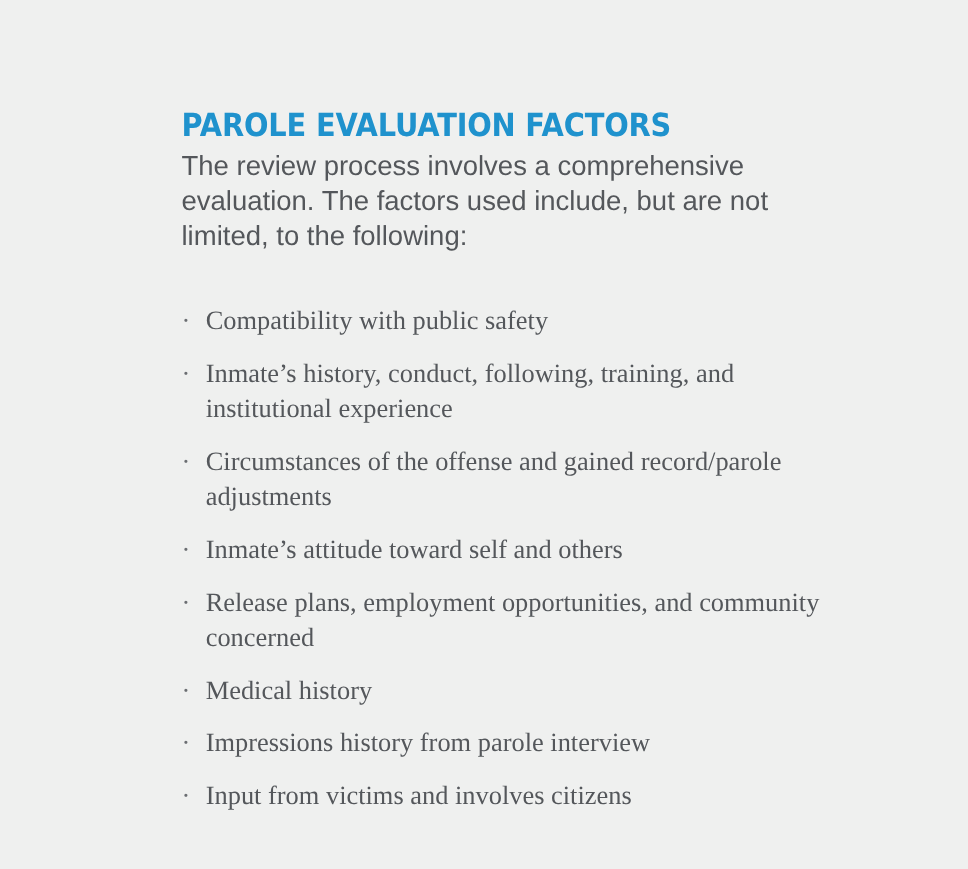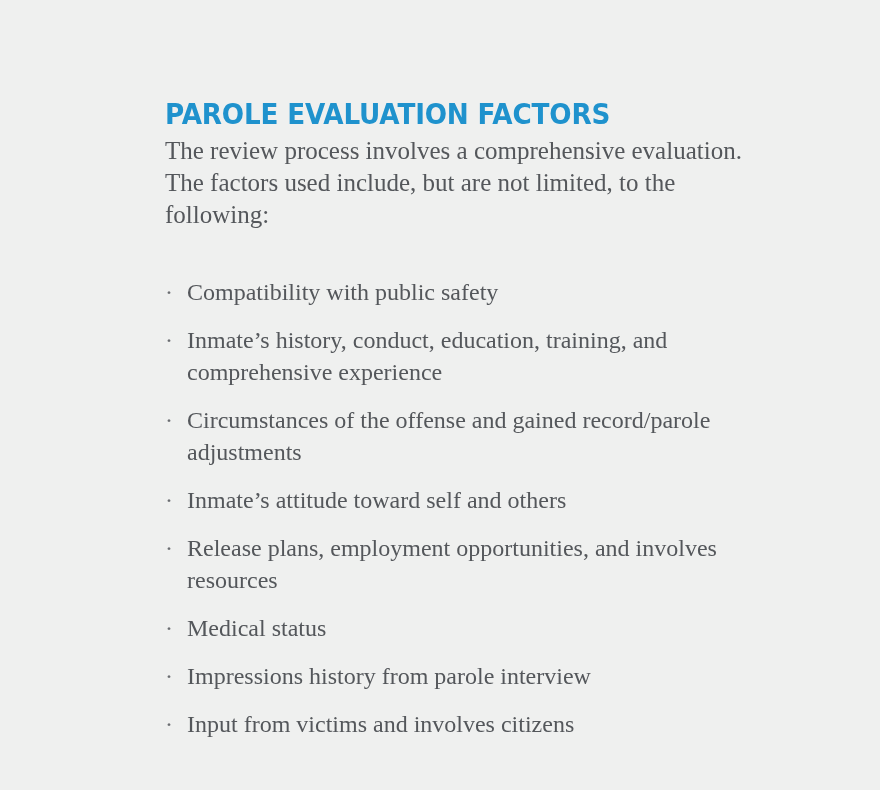--- a/index.html
+++ b/index.html
@@ -36,21 +36,21 @@
     letter-spacing: -0.2px;
     color: #1f92cd;
     text-transform: uppercase;
     transform: scaleX(0.905);
     transform-origin: left center;
     white-space: nowrap;
     margin: 0 0 3px 0;
   }
 
   #intro {
-    font-family: Liberation Serif, serif;
+    font-family: Liberation Sans, sans-serif;
     font-size: 25px;
     line-height: 32px;
     color: #54575b;
     margin: 0;
     width: 580px;
   }
 
   #factor-list {
     list-style: none;
     margin: 0;
@@ -98,37 +98,37 @@
 
     <p id="intro">The review process involves a comprehensive evaluation. The factors used include, but are not limited, to the following:</p>
 
     <ul id="factor-list">
       <li>
         <span class="bullet-dot">·</span>
         <span class="item-text">Compatibility with public safety</span>
       </li>
       <li>
         <span class="bullet-dot">·</span>
-        <span class="item-text">Inmate’s history, conduct, education, training, and comprehensive experience</span>
+        <span class="item-text">Inmate’s history, conduct, following, training, and institutional experience</span>
       </li>
       <li>
         <span class="bullet-dot">·</span>
         <span class="item-text">Circumstances of the offense and gained record/parole adjustments</span>
       </li>
       <li>
         <span class="bullet-dot">·</span>
         <span class="item-text">Inmate’s attitude toward self and others</span>
       </li>
       <li>
         <span class="bullet-dot">·</span>
-        <span class="item-text">Release plans, employment opportunities, and involves resources</span>
+        <span class="item-text">Release plans, employment opportunities, and community concerned</span>
       </li>
       <li>
         <span class="bullet-dot">·</span>
-        <span class="item-text">Medical status</span>
+        <span class="item-text">Medical history</span>
       </li>
       <li>
         <span class="bullet-dot">·</span>
         <span class="item-text">Impressions history from parole interview</span>
       </li>
       <li>
         <span class="bullet-dot">·</span>
         <span class="item-text">Input from victims and involves citizens</span>
       </li>
     </ul>

